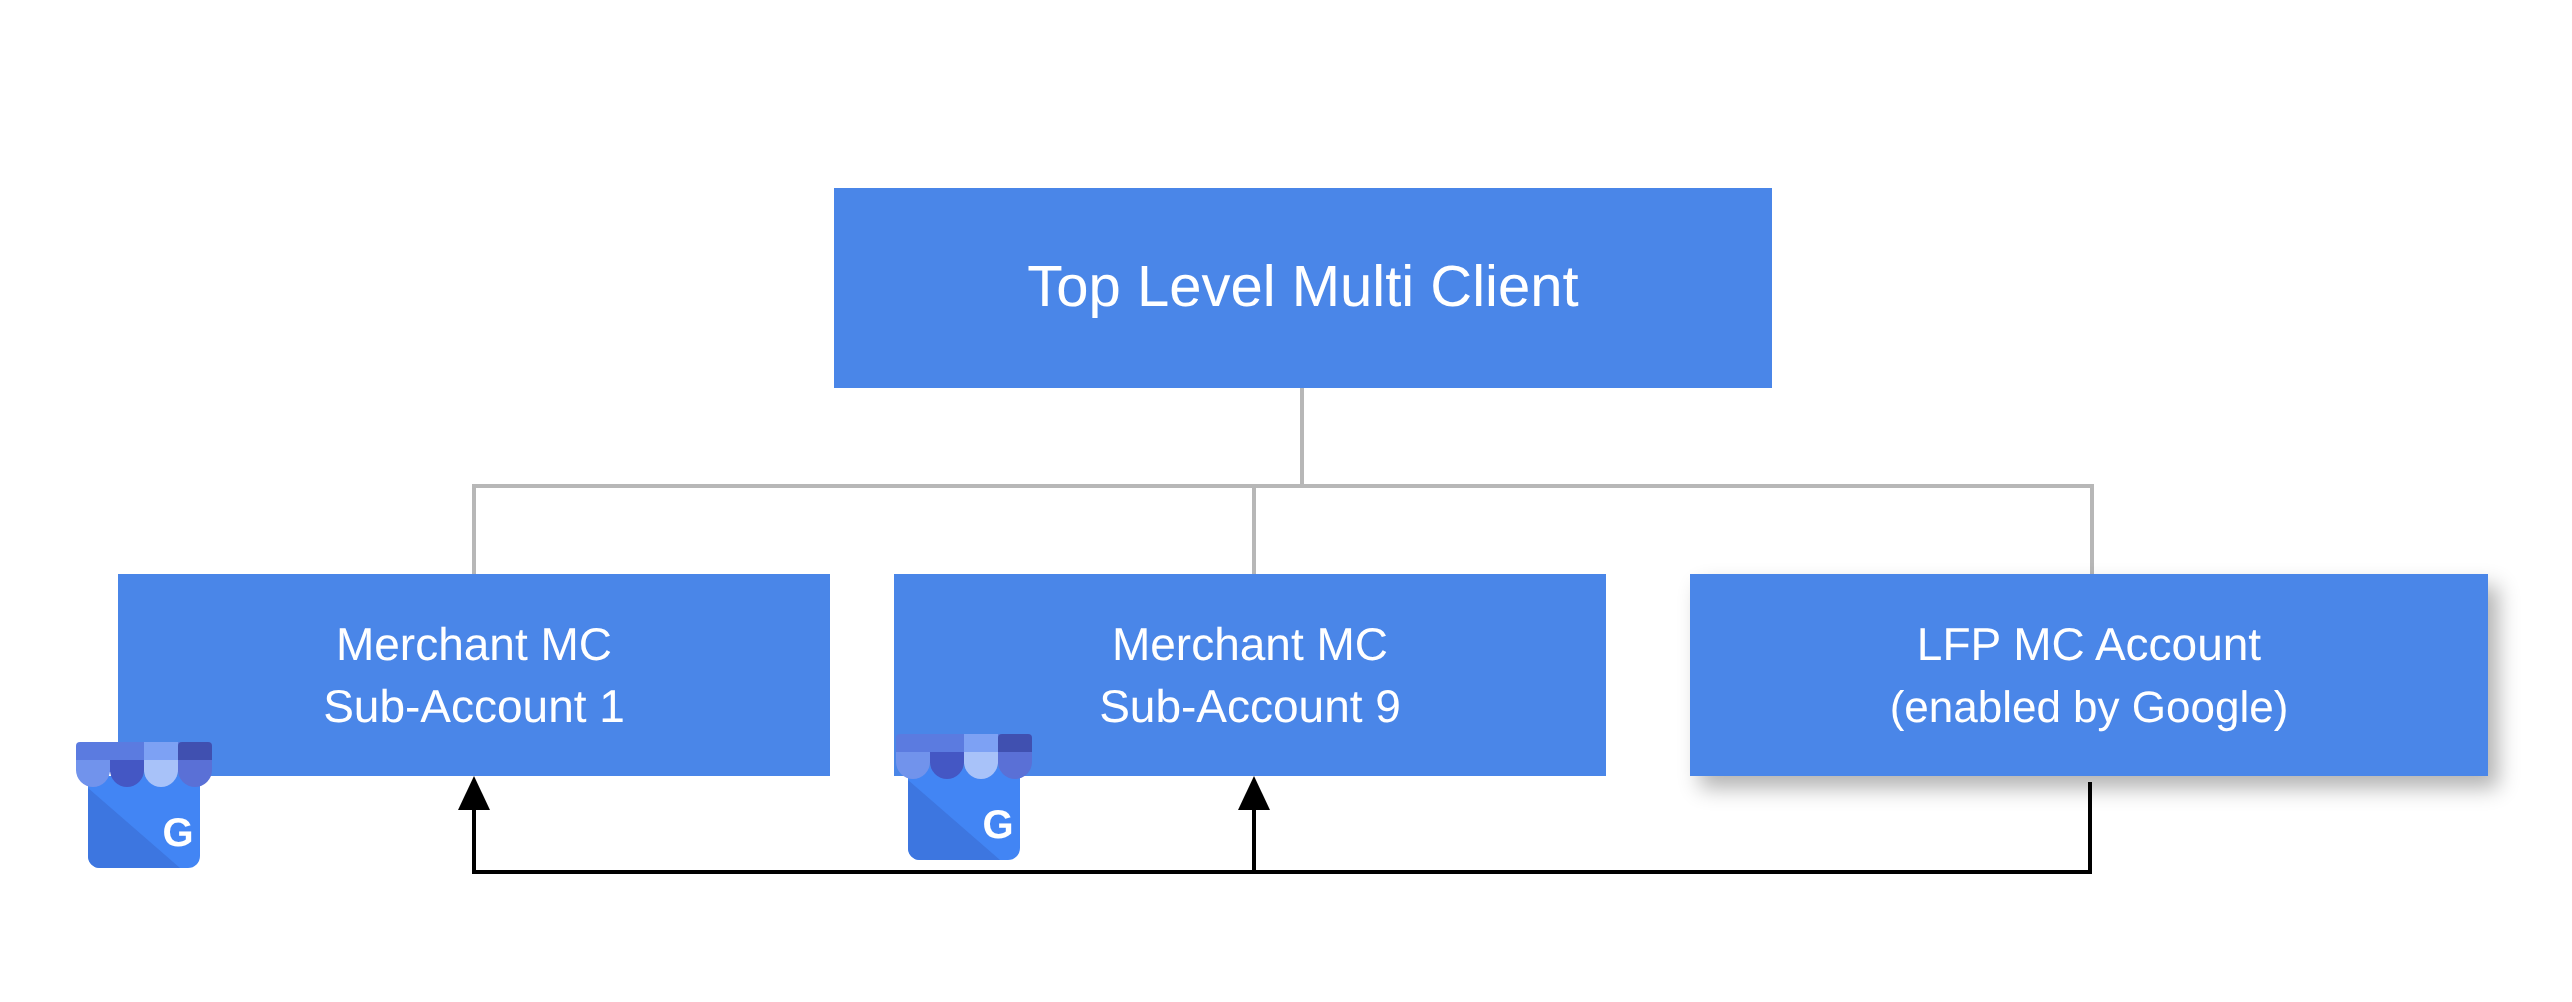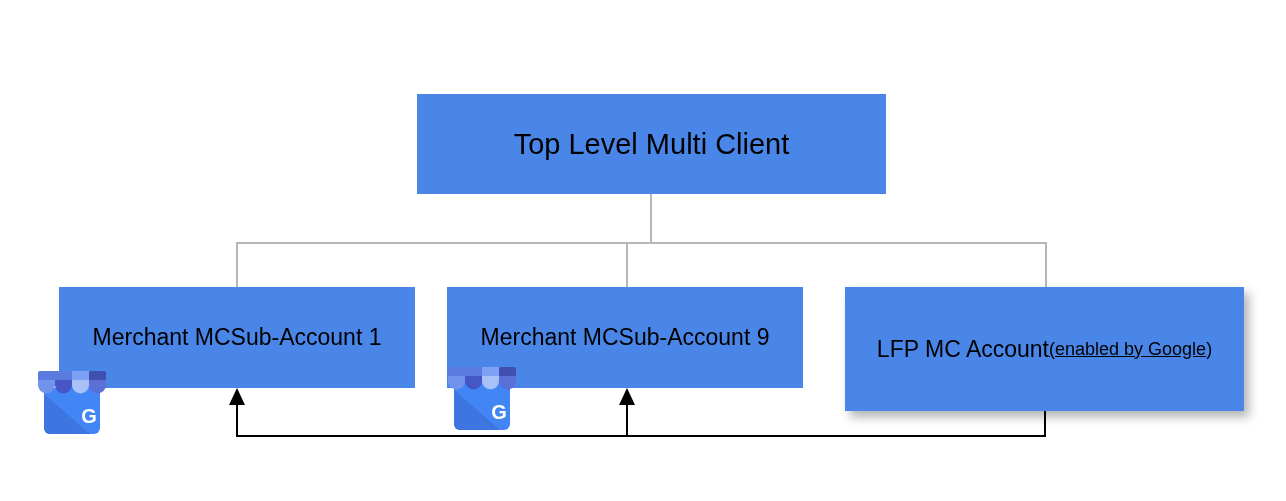--- a/index.html
+++ b/index.html
@@ -7,33 +7,33 @@
     position: relative;
     width: 1286px;
     height: 501px;
     background: #ffffff;
     font-family: "Liberation Sans", sans-serif;
     overflow: hidden;
   }
   .node {
     position: absolute;
     background: #4a86e8;
-    color: #000000;
+    color: #ffffff;
     display: flex;
-    flex-direction: row;
+    flex-direction: column;
     align-items: center;
     justify-content: center;
     text-align: center;
   }
   .node-mca   { left: 417px; top: 94px;  width: 469px; height: 100px; font-size: 29px; line-height: 41px; }
   .node-sub1  { left: 59px;  top: 287px; width: 356px; height: 101px; font-size: 23px; line-height: 31px; }
   .node-sub2  { left: 447px; top: 287px; width: 356px; height: 101px; font-size: 23px; line-height: 31px; }
-  .node-lfp   { left: 845px; top: 287px; width: 399px; height: 124px; font-size: 23px; line-height: 31px;
+  .node-lfp   { left: 845px; top: 287px; width: 399px; height: 101px; font-size: 23px; line-height: 31px;
                 box-shadow: 5px 6px 10px rgba(0,0,0,0.30); justify-content: center; }
-  .node-lfp .sub-line { font-size: 18px; text-decoration: underline; }
+  .node-lfp .sub-line { font-size: 22px; }
 
   .gline { position: absolute; background: #b7b7b7; }
   .gl-stem   { left: 650px;  top: 194px; width: 2px;   height: 49px; }
   .gl-h      { left: 236px;  top: 242px; width: 811px; height: 2px;  }
   .gl-drop-1 { left: 236px;  top: 243px; width: 2px;   height: 44px; }
   .gl-drop-2 { left: 626px;  top: 243px; width: 2px;   height: 44px; }
   .gl-drop-3 { left: 1045px; top: 243px; width: 2px;   height: 44px; }
 
   .bline { position: absolute; background: #000000; }
   .bl-lfp-down { left: 1044px; top: 391px; width: 2px;   height: 46px; }

